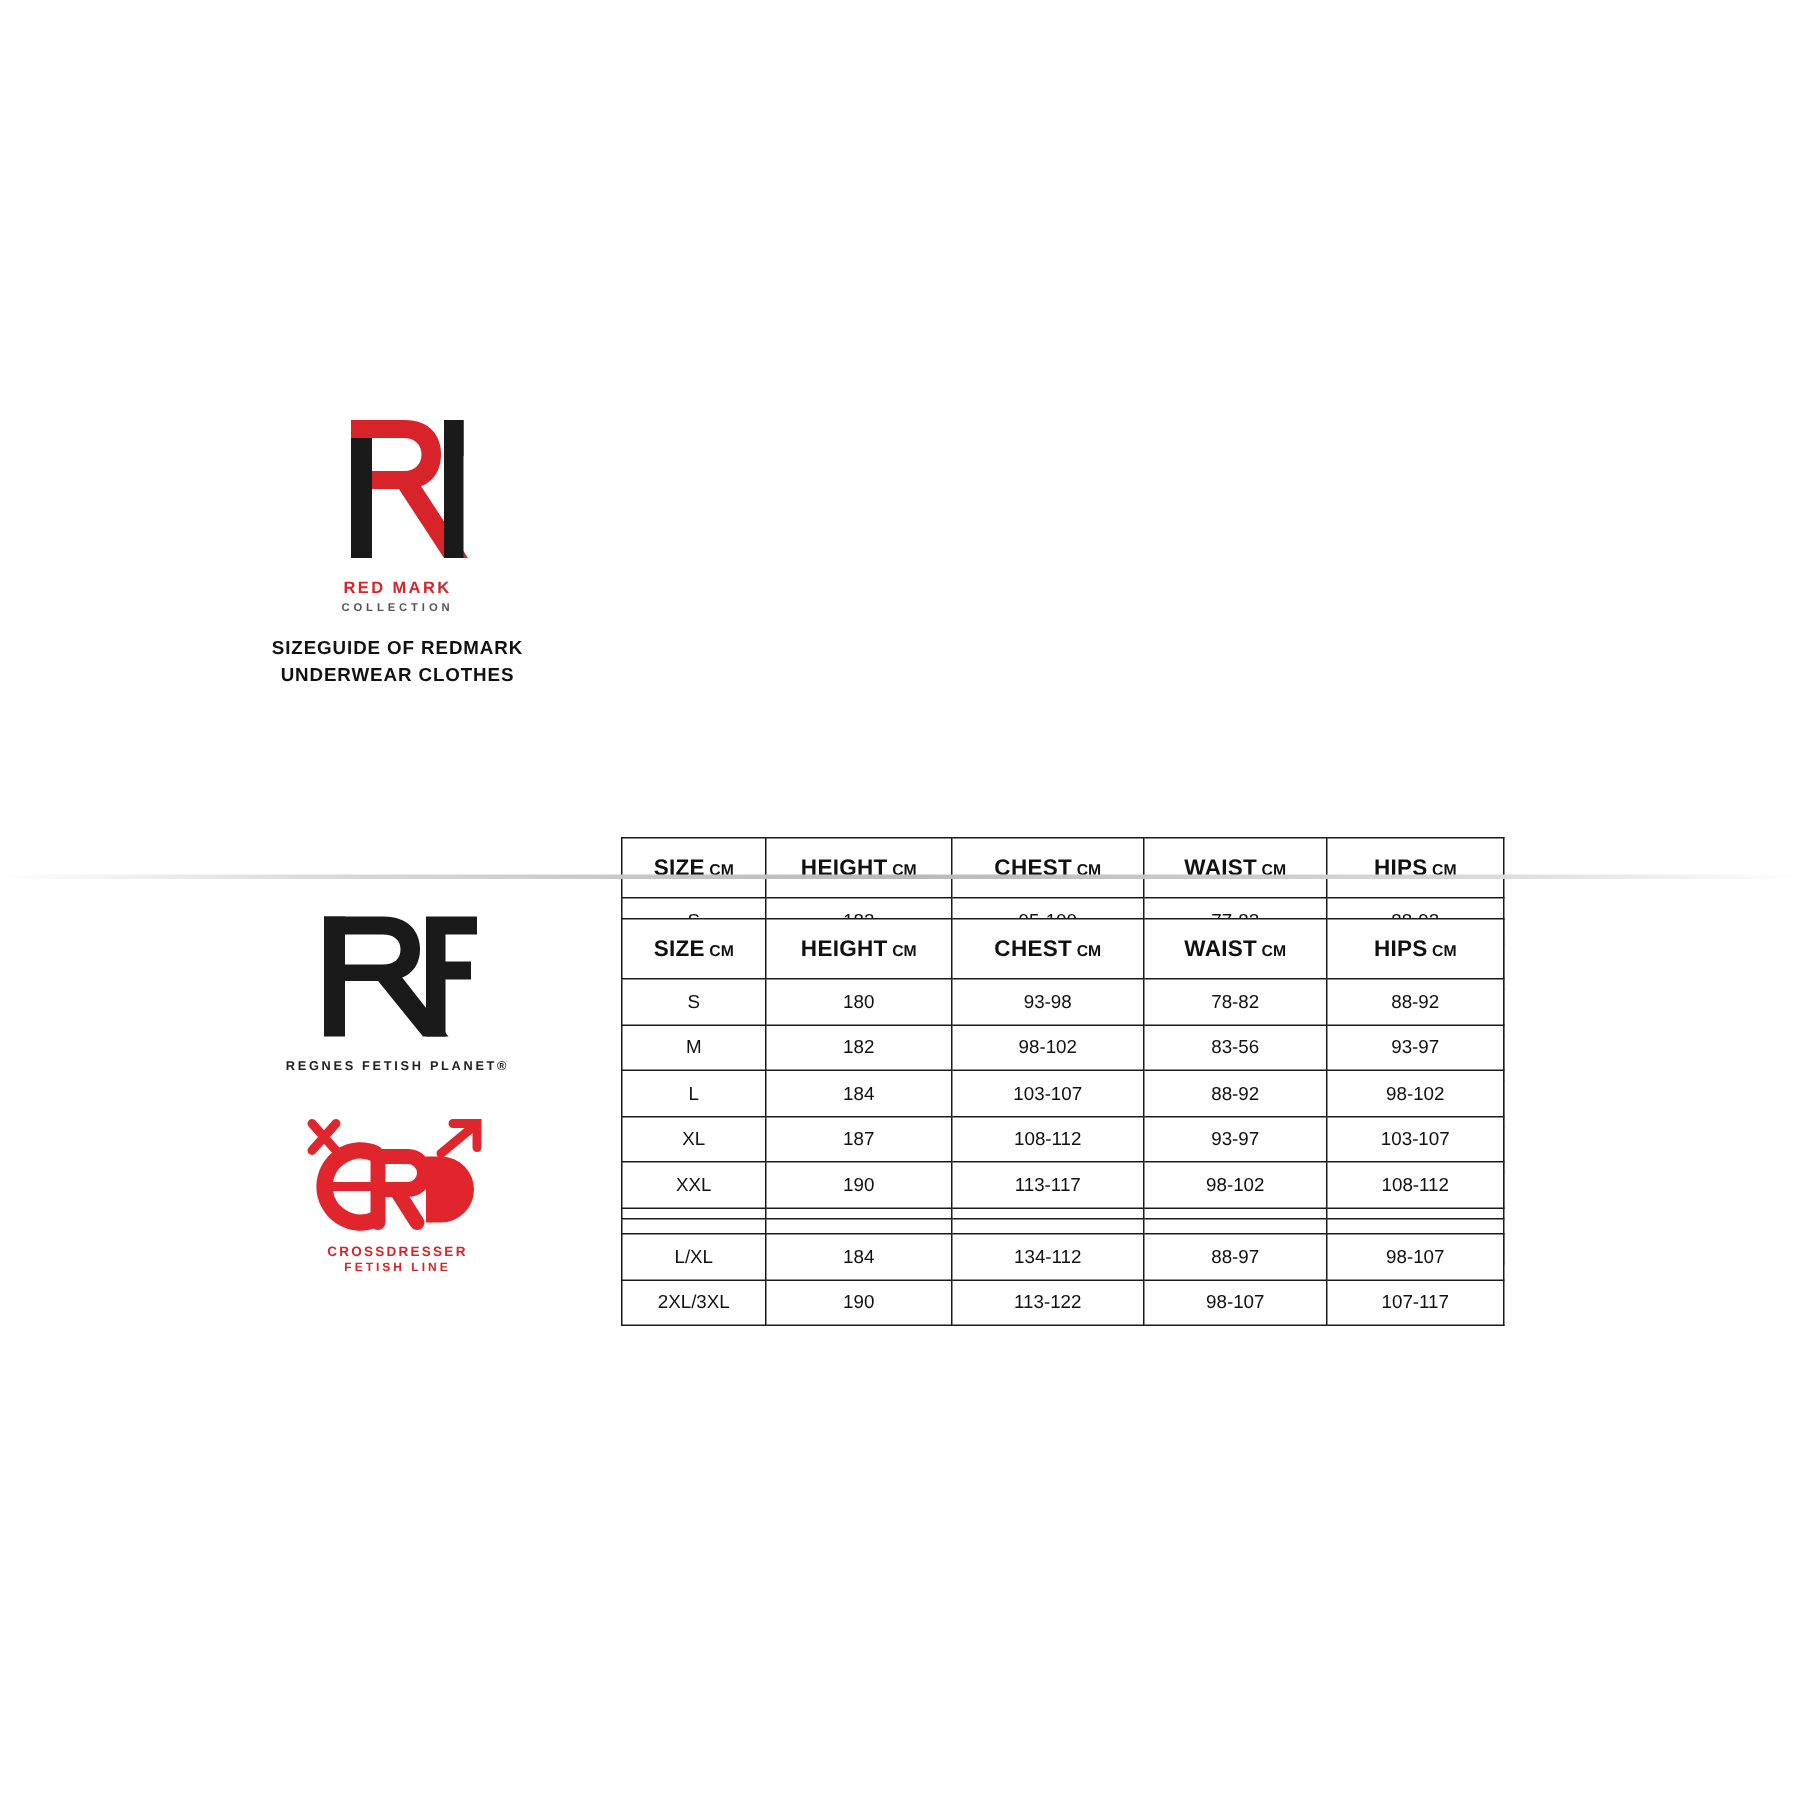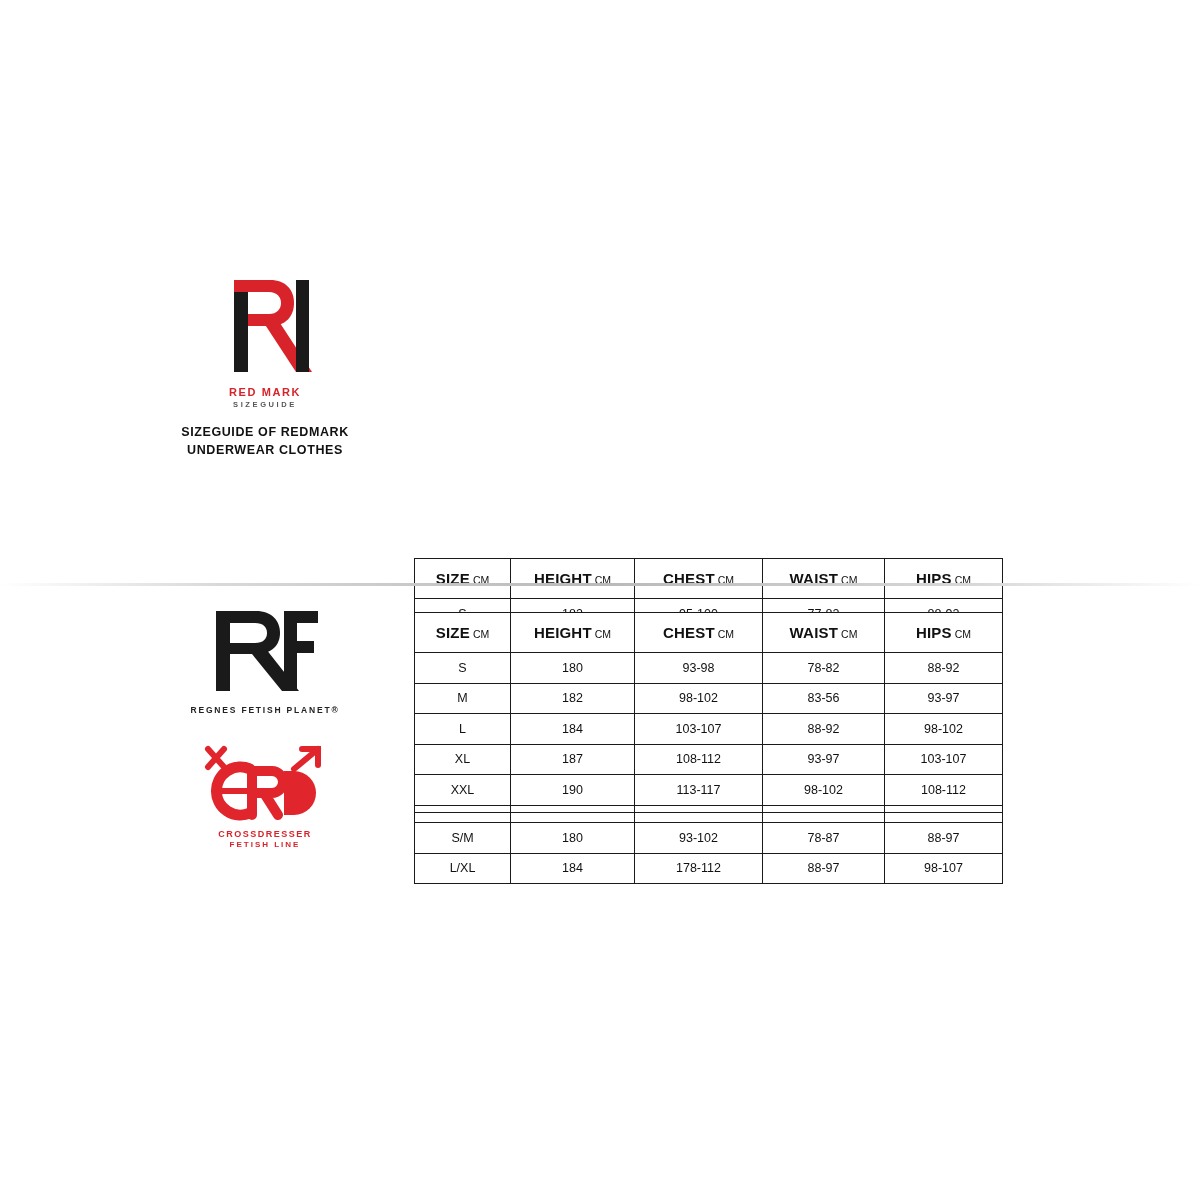--- a/index.html
+++ b/index.html
@@ -122,21 +122,21 @@
     padding: 0;
   }
   table.size-table thead th {
     font-size: 15px;
     font-weight: bold;
     height: 39px;
     letter-spacing: 0.2px;
   }
   table.size-table thead th .unit {
     font-size: 10.5px;
-    font-weight: normal;
+    font-weight: bold;
     letter-spacing: 0;
     margin-left: 3px;
     margin-top: 12px;
   }
 
   #table-redmark  { left: 414px; top: 288px;  width: 588px; }
   #table-rfp      { left: 414px; top: 612px;  width: 588px; }
   #table-crd      { left: 414px; top: 822px;  width: 588px; }
 
   .col-size   { width: 96px; }
@@ -168,21 +168,21 @@
         <svg viewBox="0 0 130 112" width="130" height="112" aria-hidden="true">
 
           <path d="M34 10 L34 102 L48 102 L48 10 Z" fill="#1a1a1a"></path>
           <path d="M34 10 L70 10 C86 10 94 20 94 33 C94 46 86 56 70 56 L48 56 L48 44 L69 44 C77 44 81 39 81 33 C81 27 77 22 69 22 L34 22 Z" fill="#d8232a"></path>
           <path d="M62 50 L96 102 L112 102 L78 50 Z" fill="#d8232a"></path>
           <path d="M96 10 L96 102 L109 102 L109 10 Z" fill="#1a1a1a"></path>
           <path d="M96 10 L109 10 L109 34 L96 34 Z" fill="#1a1a1a"></path>
         </svg>
       </div>
       <div class="logo-rm-name">RED MARK</div>
-      <div class="logo-rm-sub">SIZEGUIDE</div>
+      <div class="logo-rm-sub">COLLECTION</div>
 
       <div class="brand-caption">
         <div>SIZEGUIDE OF REDMARK</div>
         <div>UNDERWEAR CLOTHES</div>
       </div>
     </div>
 
     <table class="size-table" id="table-redmark">
       <colgroup>
         <col class="col-size">
@@ -359,29 +359,29 @@
   <table class="size-table" id="table-crd">
     <colgroup>
       <col class="col-size">
         <col class="col-height">
         <col class="col-chest">
         <col class="col-waist">
         <col class="col-hips">
     </colgroup>
     <tbody>
       <tr>
-        <td>S/M</td>
-        <td>180</td>
-        <td>93-102</td>
-        <td>78-87</td>
-        <td>88-97</td>
-      </tr>
-      <tr>
         <td>L/XL</td>
         <td>184</td>
-        <td>178-112</td>
+        <td>134-112</td>
         <td>88-97</td>
         <td>98-107</td>
       </tr>
+      <tr>
+        <td>2XL/3XL</td>
+        <td>190</td>
+        <td>113-122</td>
+        <td>98-107</td>
+        <td>107-117</td>
+      </tr>
     </tbody>
   </table>
 
 </div>
 
 </body></html>

